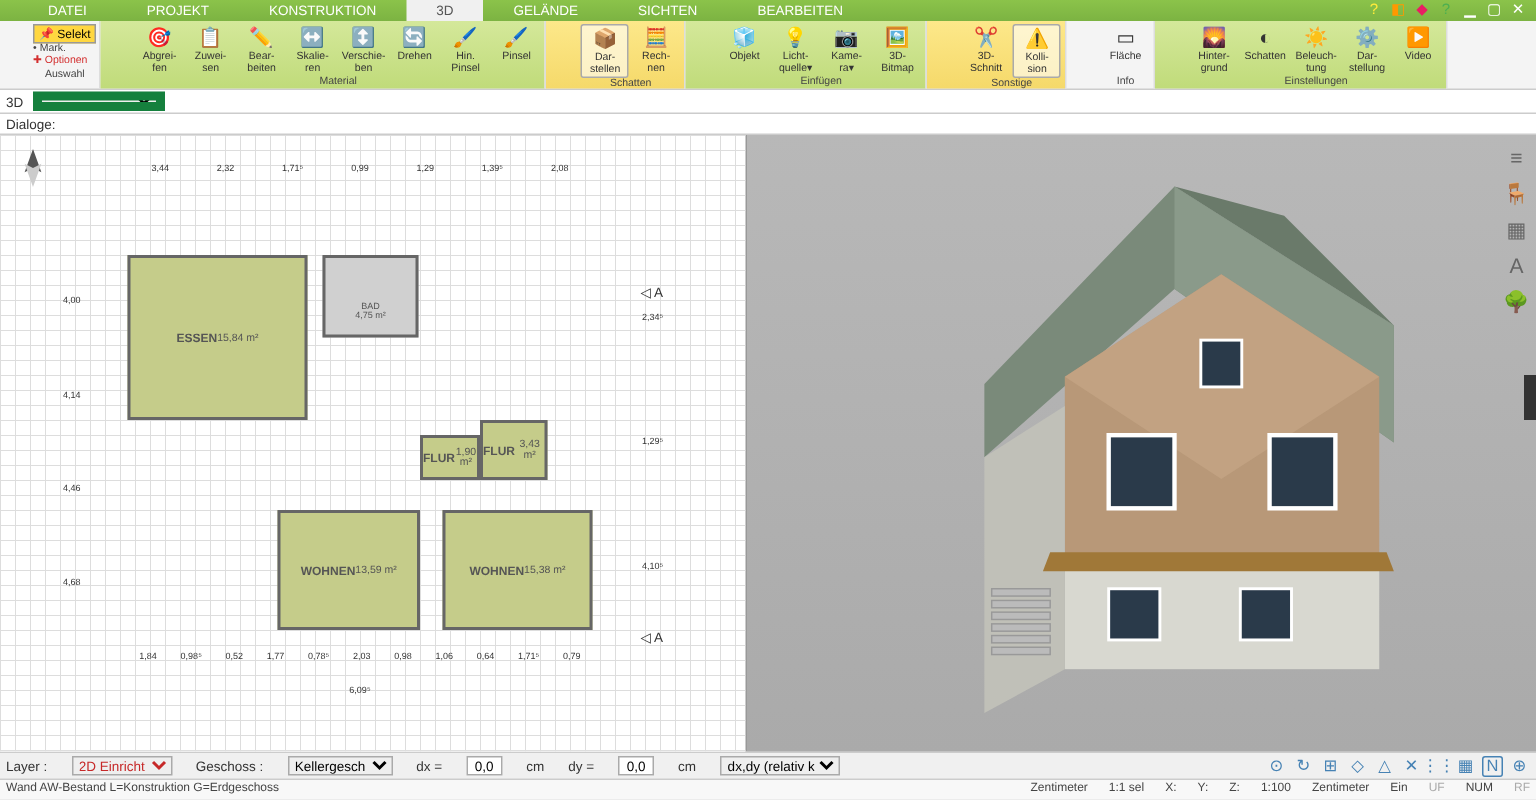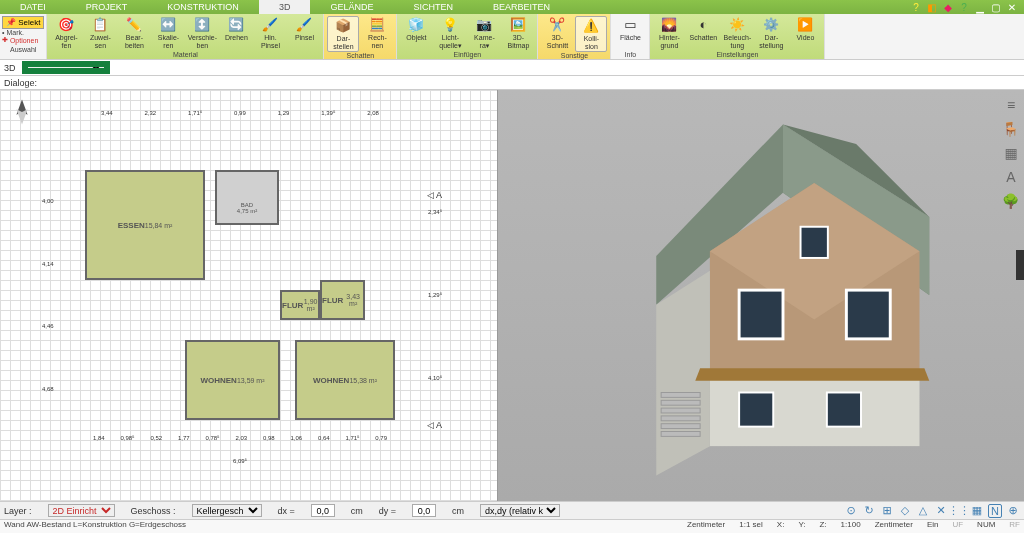--- a/index.html
+++ b/index.html
@@ -1,27 +1,27 @@
 <!DOCTYPE html>
 <html><head>
 <meta charset="utf-8">
 <style>
 * { margin: 0; padding: 0; box-sizing: border-box; font-family: "Segoe UI", Arial, sans-serif; }
 body { width: 1024px; height: 533px; overflow: hidden; background: #e8e8e8; font-size: 10px; }
 
 
-.menubar { height: 14px; background: linear-gradient(#8bc34a, #7cb342); display: flex; align-items: center; color: #fff; font-size: 9px; }
+.menubar { height: 14px; background: linear-gradient(#8bc34a, #7cb342); display: flex; padding-left: 12px; color: #fff; font-size: 9px; }
 .menubar .tab { padding: 0 20px; height: 14px; line-height: 14px; cursor: pointer; }
 .menubar .tab.active { background: #f0f0f0; color: #555; }
 .menubar .right-icons { margin-left: auto; display: flex; gap: 4px; padding-right: 6px; }
 .menubar .right-icons span { width: 12px; height: 12px; display: inline-flex; align-items: center; justify-content: center; font-size: 10px; }
 
 
 .ribbon { height: 46px; background: #f4f4f4; display: flex; border-bottom: 1px solid #ccc; }
-.ribbon-group { display: flex; flex-direction: column; border-right: 1px solid #ddd; }
+.ribbon-group { display: flex; flex-direction: column; border-right: 1px solid #ddd; padding-left: 20px; }
 .ribbon-group.green { background: linear-gradient(#d4e89a, #c0db7a); }
 .ribbon-group.yellow { background: linear-gradient(#fde88a, #f5d96a); }
 .ribbon-buttons { display: flex; flex: 1; padding: 2px 3px 0; gap: 2px; }
 .ribbon-btn { display: flex; flex-direction: column; align-items: center; justify-content: flex-start; width: 32px; padding: 1px 0; cursor: pointer; font-size: 7px; color: #333; text-align: center; line-height: 1.1; border-radius: 2px; }
 .ribbon-btn.active { background: rgba(255,255,255,0.6); border: 1px solid #aaa; }
 .ribbon-btn .icn { width: 16px; height: 16px; margin-bottom: 1px; display: flex; align-items: center; justify-content: center; font-size: 13px; }
 .ribbon-group-label { font-size: 7px; text-align: center; color: #444; padding-bottom: 1px; }
 .ribbon-selekt { display: flex; flex-direction: column; padding: 2px; background: #f4f4f4; }
 .ribbon-selekt .sel-btn { background: #ffd740; border: 1px solid #999; font-size: 8px; padding: 1px 3px; cursor: pointer; }
 .ribbon-selekt .sub { font-size: 7px; color: #444; display: flex; align-items: center; gap: 2px; }

